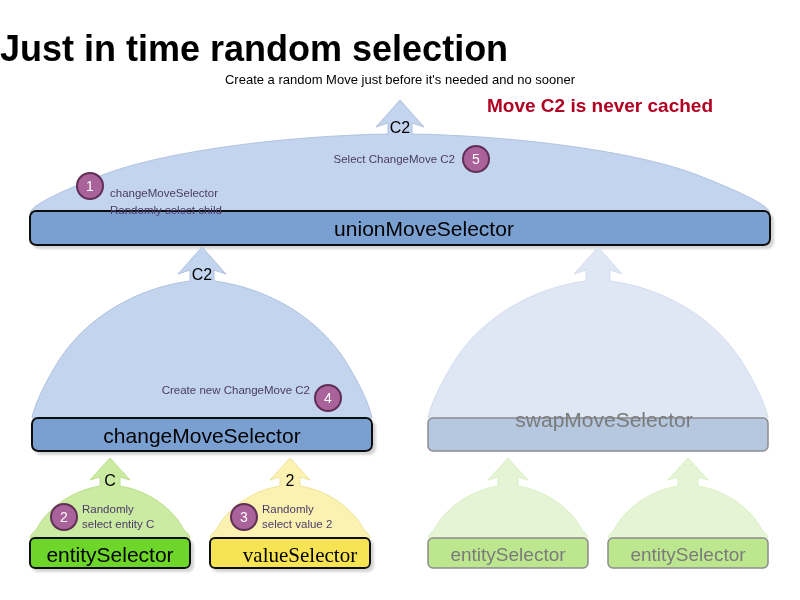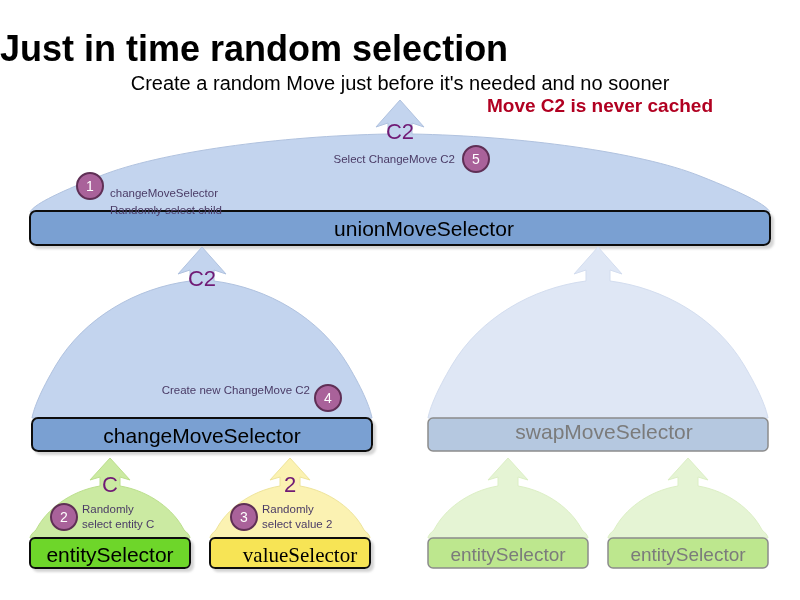--- a/index.html
+++ b/index.html
@@ -29,33 +29,33 @@
   #title {
     left: 0; top: 28px; width: 740px;
     text-align: left;
     font-size: 36px;
     color: #000000;
     font-weight: bold;
   }
   #subtitle {
     left: 0; top: 72px; width: 800px;
     text-align: center;
-    font-size: 20px;
+    font-size: 13px;
     color: #000000;
   }
   #never-cached {
     left: 420px; top: 95px; width: 360px;
     text-align: center;
     font-size: 19px;
     font-weight: bold;
     color: #b10021;
   }
   .flow-label {
-    font-size: 22px;
-    color: #701a75;
+    font-size: 16px;
+    color: #000000;
     text-align: center;
   }
   .box-label {
     font-size: 21px;
     text-align: center;
     color: #000000;
   }
   .box-label.faded { color: #7b7b7b; }
   .box-label.small { font-size: 19px; }
   .note {
@@ -189,21 +189,21 @@
 
   <div class="txt box-label" style="left:30px; top:217px; width:740px;padding-left:24px;">unionMoveSelector</div>
 
   <div class="txt flow-label" style="left:162px; top:266px; width:80px;">C2</div>
 
   <div class="txt note right" style="left:110px; top:383px; width:200px;">Create new ChangeMove C2</div>
   <div class="badge-num" style="left:316px; top:386px;">4</div>
 
   <div class="txt box-label" style="left:32px; top:424px; width:340px;">changeMoveSelector</div>
 
-  <div class="txt box-label faded" style="left:428px; top:420px; width:352px;">swapMoveSelector</div>
+  <div class="txt box-label faded" style="left:428px; top:408px; width:352px;">swapMoveSelector</div>
 
   <div class="txt flow-label" style="left:70px; top:472px; width:80px;">C</div>
 
   <div class="txt note" style="left:82px; top:502px; width:120px;">Randomly</div>
   <div class="txt note" style="left:82px; top:517px; width:120px;">select entity C</div>
   <div class="badge-num" style="left:52px; top:505px;">2</div>
 
   <div class="txt flow-label" style="left:250px; top:472px; width:80px;">2</div>
 
   <div class="txt note" style="left:262px; top:502px; width:120px;">Randomly</div>

